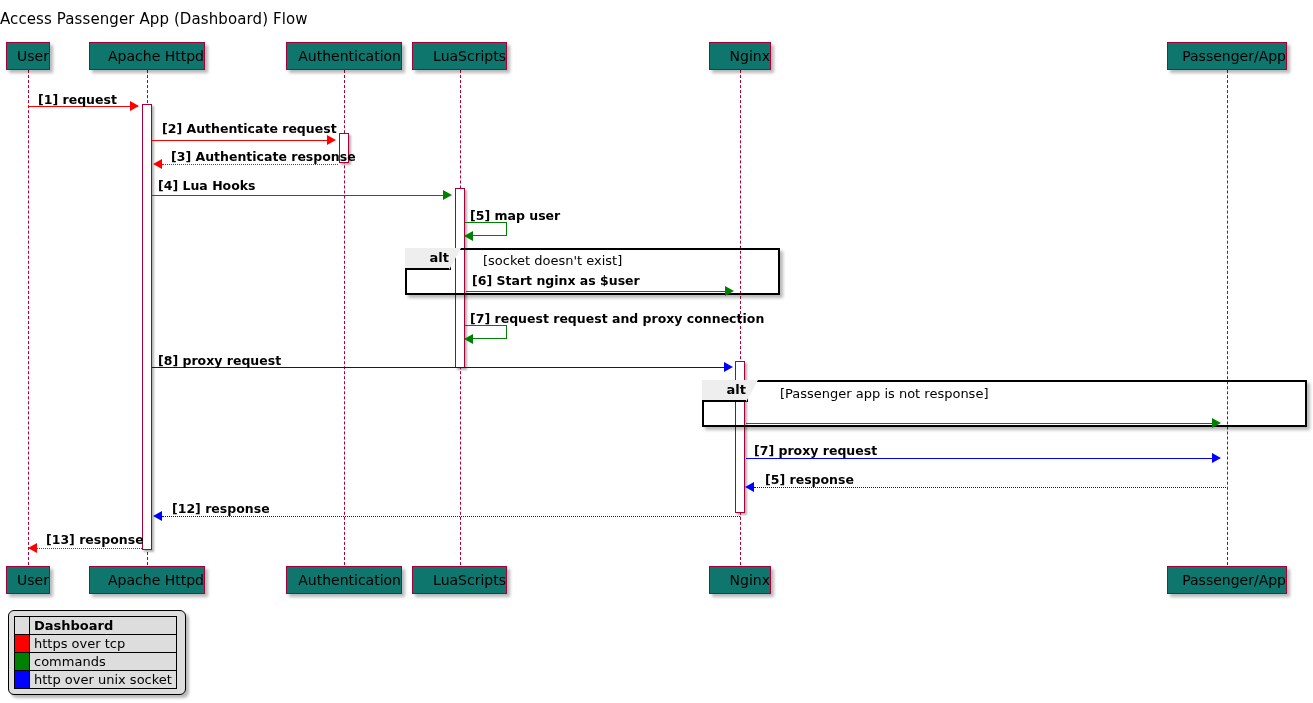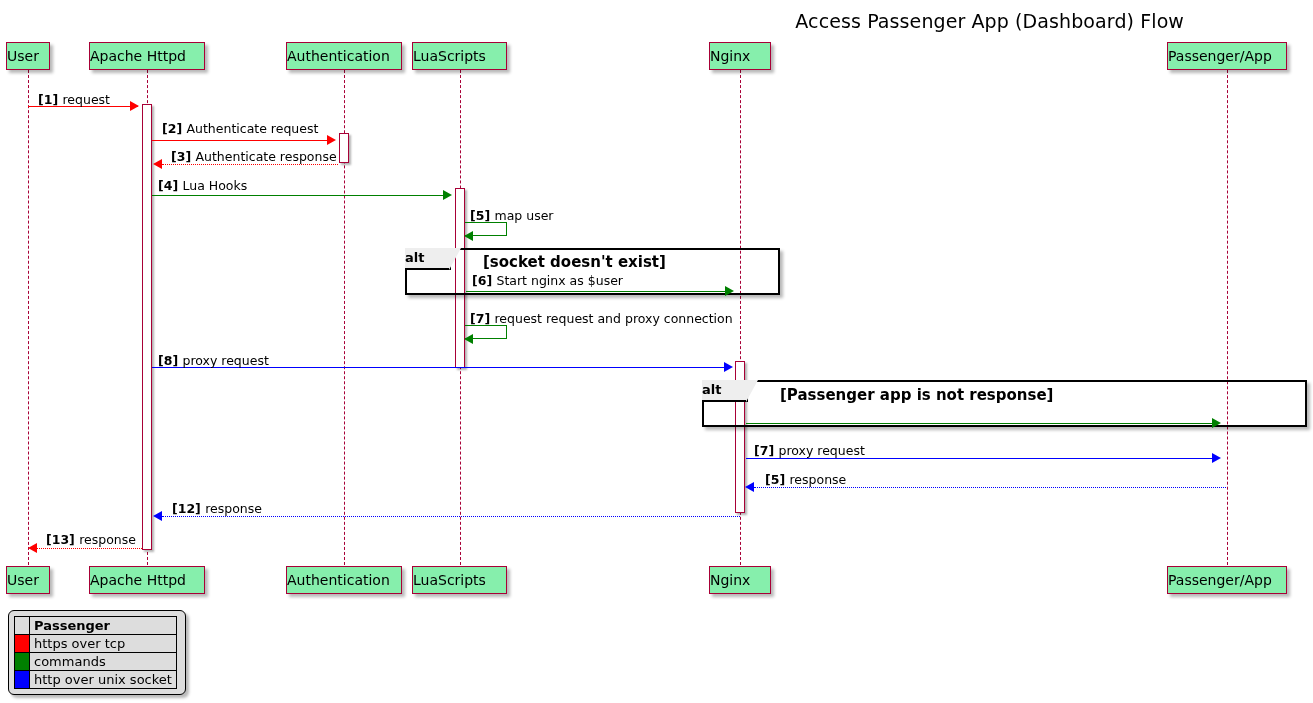--- a/index.html
+++ b/index.html
@@ -9,36 +9,36 @@
     background:#FFFFFF;
     font-family:"DejaVu Sans","Liberation Sans",sans-serif;
     overflow:hidden;
     position:relative;
   }
   #canvas{position:absolute;left:0;top:0;width:1313px;height:703px;}
 
   
   .diagram-title{
     position:absolute;left:0;top:10px;width:1184px;
-    text-align:right;
-    font-size:19px;color:#000000;
+    text-align:left;
+    font-size:15px;color:#000000;
     letter-spacing:.1px;
   }
 
   
   .participant{
     position:absolute;
-    background:#86efac;
+    background:#0f766e;
     border:1.5px solid #A80036;
     box-shadow:3px 3px 3px rgba(0,0,0,.28);
     color:#000000;
     font-size:14px;
     line-height:26px;
     height:28px;
-    text-align:left;
+    text-align:right;
     box-sizing:border-box;
     white-space:nowrap;
   }
 
   
   .lifeline{
     position:absolute;
     width:0;
     border-left:1.4px dashed #A80036;
   }
@@ -70,21 +70,21 @@
   .arrow-head.right{border-left-width:9px;border-left-style:solid;}
   .arrow-head.left{border-right-width:9px;border-right-style:solid;}
 
   .msg-label{
     position:absolute;
     font-size:12.5px;
     color:#000000;
     font-weight:bold;
     white-space:nowrap;
   }
-  .msg-label .lbl-txt{font-weight:normal;}
+  .msg-label .lbl-txt{font-weight:bold;}
 
   
   .self-msg{
     position:absolute;
     border:1.4px solid #008000;
     border-left:none;
     box-sizing:border-box;
     background:transparent;
   }
 
@@ -96,36 +96,36 @@
     box-shadow:3px 3px 3px rgba(0,0,0,.28);
     box-sizing:border-box;
   }
   .alt-tag{
     position:absolute;
     background:#EEEEEE;
     border-right:2px solid #000000;
     border-bottom:2px solid #000000;
     font-size:13px;font-weight:bold;
     color:#000000;
-    text-align:left;
+    text-align:right;
     line-height:20px;
     box-sizing:border-box;
   }
   .alt-tag::after{
     content:"";
     position:absolute;
     right:-12px;top:0;
     width:0;height:0;
     border-top:22px solid #EEEEEE;
     border-right:12px solid transparent;
   }
   .alt-cond{
     position:absolute;
-    font-size:15px;
-    font-weight:bold;
+    font-size:13px;
+    font-weight:normal;
     color:#000000;
     white-space:nowrap;
   }
 
   
   .legend{
     position:absolute;
     background:#DDDDDD;
     border:1.2px solid #000000;
     border-radius:6px;
@@ -279,21 +279,21 @@
   <div class="msg-label" style="left:46px; top:532px;">
     <span>[13]</span>
     <span class="lbl-txt">response</span>
   </div>
 
   <div class="legend" style="left:8px; top:610px; width:178px;">
     <table>
       <tbody>
           <tr>
         <td class="sw"></td>
-        <td class="hdr">Passenger</td>
+        <td class="hdr">Dashboard</td>
       </tr>
       <tr>
         <td class="sw" style="background:#FF0000;"></td>
         <td>https over tcp</td>
       </tr>
       <tr>
         <td class="sw" style="background:#008000;"></td>
         <td>commands</td>
       </tr>
       <tr>

